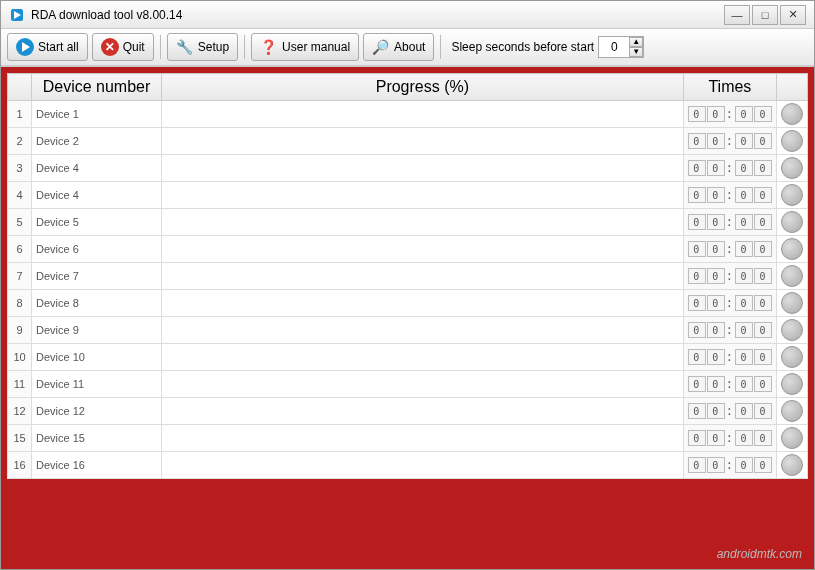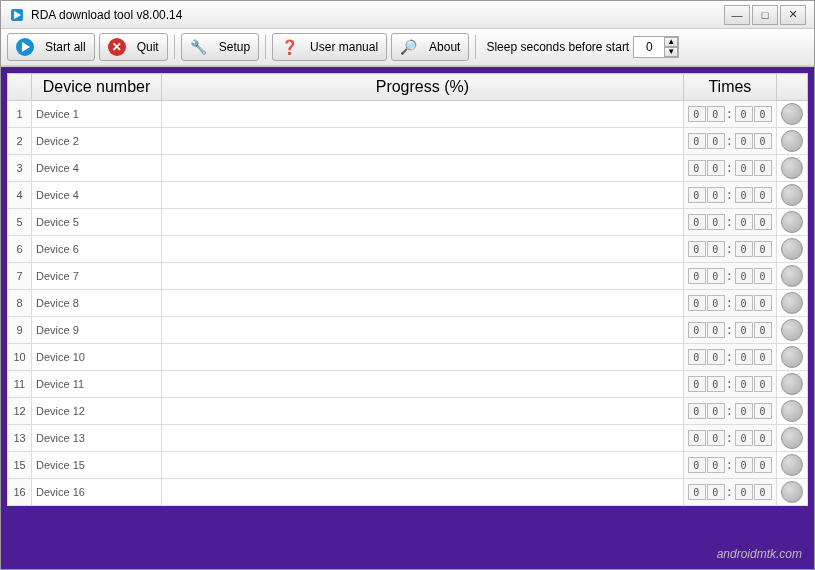--- a/index.html
+++ b/index.html
@@ -7,21 +7,21 @@
       font-family: 'Segoe UI', Tahoma, Geneva, Verdana, sans-serif;
       font-size: 12px;
       background: #f0f0f0;
       width: 815px;
       height: 570px;
       overflow: hidden;
     }
     .window {
       width: 815px;
       height: 570px;
-      background: #4c1d95;
+      background: #b91c1c;
       border: 1px solid #999;
       display: flex;
       flex-direction: column;
     }
     .title-bar {
       background: linear-gradient(to bottom, #ffffff, #e8e8e8);
       height: 28px;
       display: flex;
       align-items: center;
       justify-content: space-between;
@@ -77,21 +77,21 @@
       height: 38px;
       display: flex;
       align-items: center;
       padding: 0 6px;
       gap: 4px;
       border-bottom: 2px solid #ccc;
     }
     .toolbar-btn {
       display: flex;
       align-items: center;
-      gap: 11px;
+      gap: 4px;
       padding: 3px 8px;
       background: linear-gradient(to bottom, #ffffff, #e0e0e0);
       border: 1px solid #aaa;
       cursor: pointer;
       border-radius: 3px;
       font-size: 12px;
       height: 28px;
     }
     .toolbar-separator {
       width: 1px;
@@ -466,37 +466,20 @@
           <span class="times-sep">:</span>
           <span class="times-box">0</span>
                 <span class="times-box">0</span>
         </span>
       </td>
       <td class="status-cell">
         <span class="status-circle"></span>
       </td>
     </tr>
           <tr>
-      <td class="row-num">13</td>
-      <td class="device-name">Device 13</td>
-      <td class="progress-cell"></td>
-      <td class="times-cell">
-        <span class="times-display">
-          <span class="times-box">0</span>
-                <span class="times-box">0</span>
-          <span class="times-sep">:</span>
-          <span class="times-box">0</span>
-                <span class="times-box">0</span>
-        </span>
-      </td>
-      <td class="status-cell">
-        <span class="status-circle"></span>
-      </td>
-    </tr>
-          <tr>
       <td class="row-num">15</td>
       <td class="device-name">Device 15</td>
       <td class="progress-cell"></td>
       <td class="times-cell">
         <span class="times-display">
           <span class="times-box">0</span>
                 <span class="times-box">0</span>
           <span class="times-sep">:</span>
           <span class="times-box">0</span>
                 <span class="times-box">0</span>

